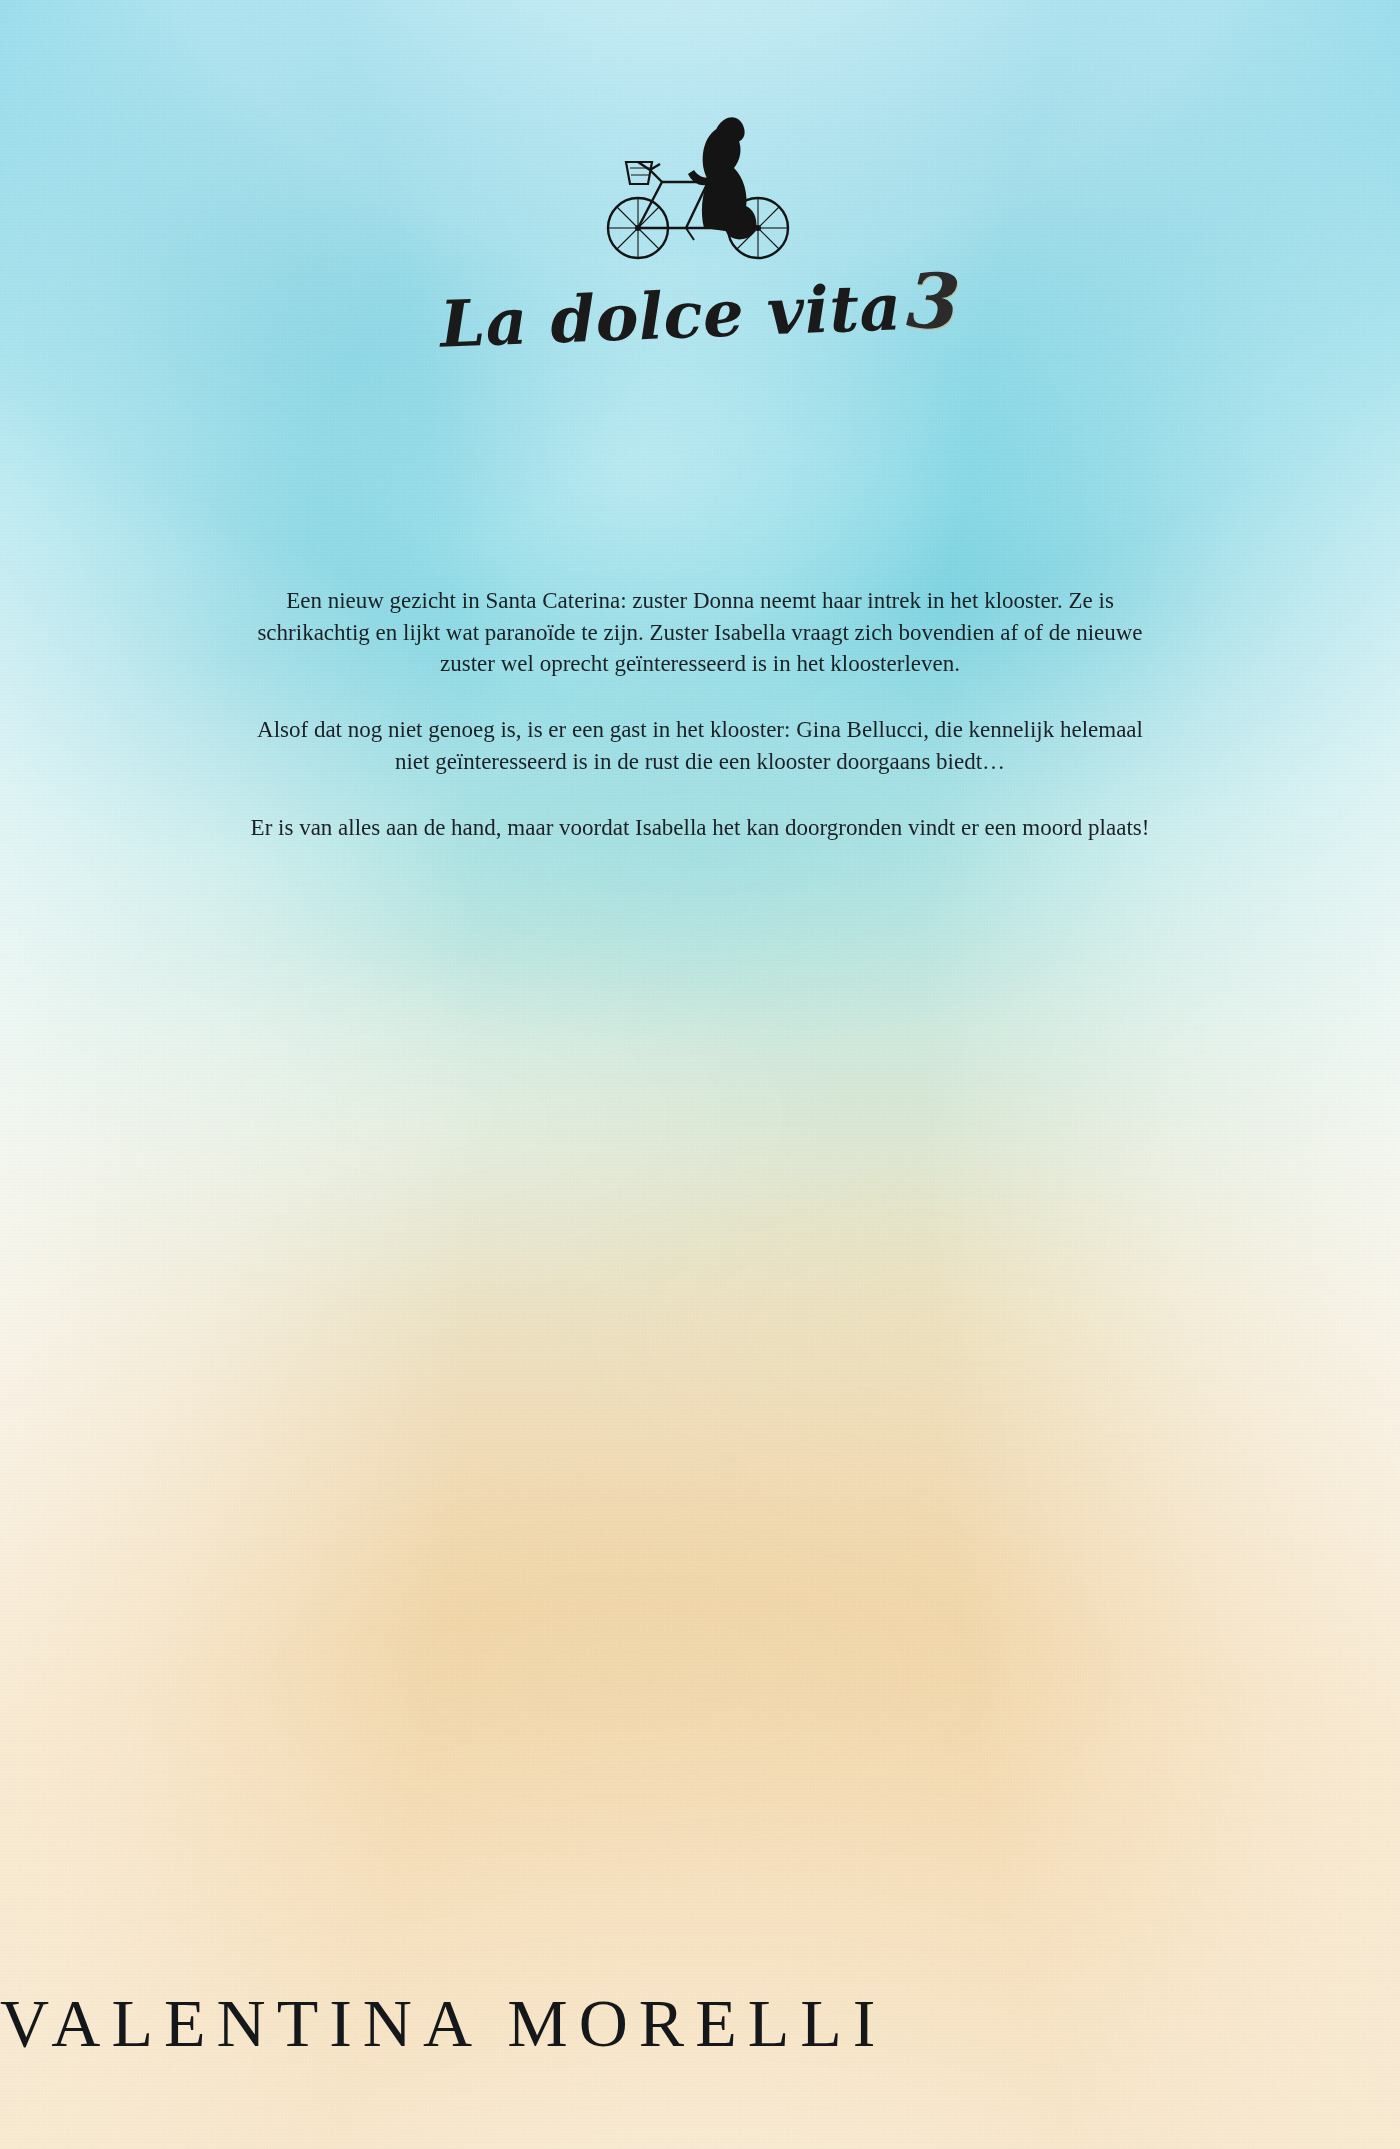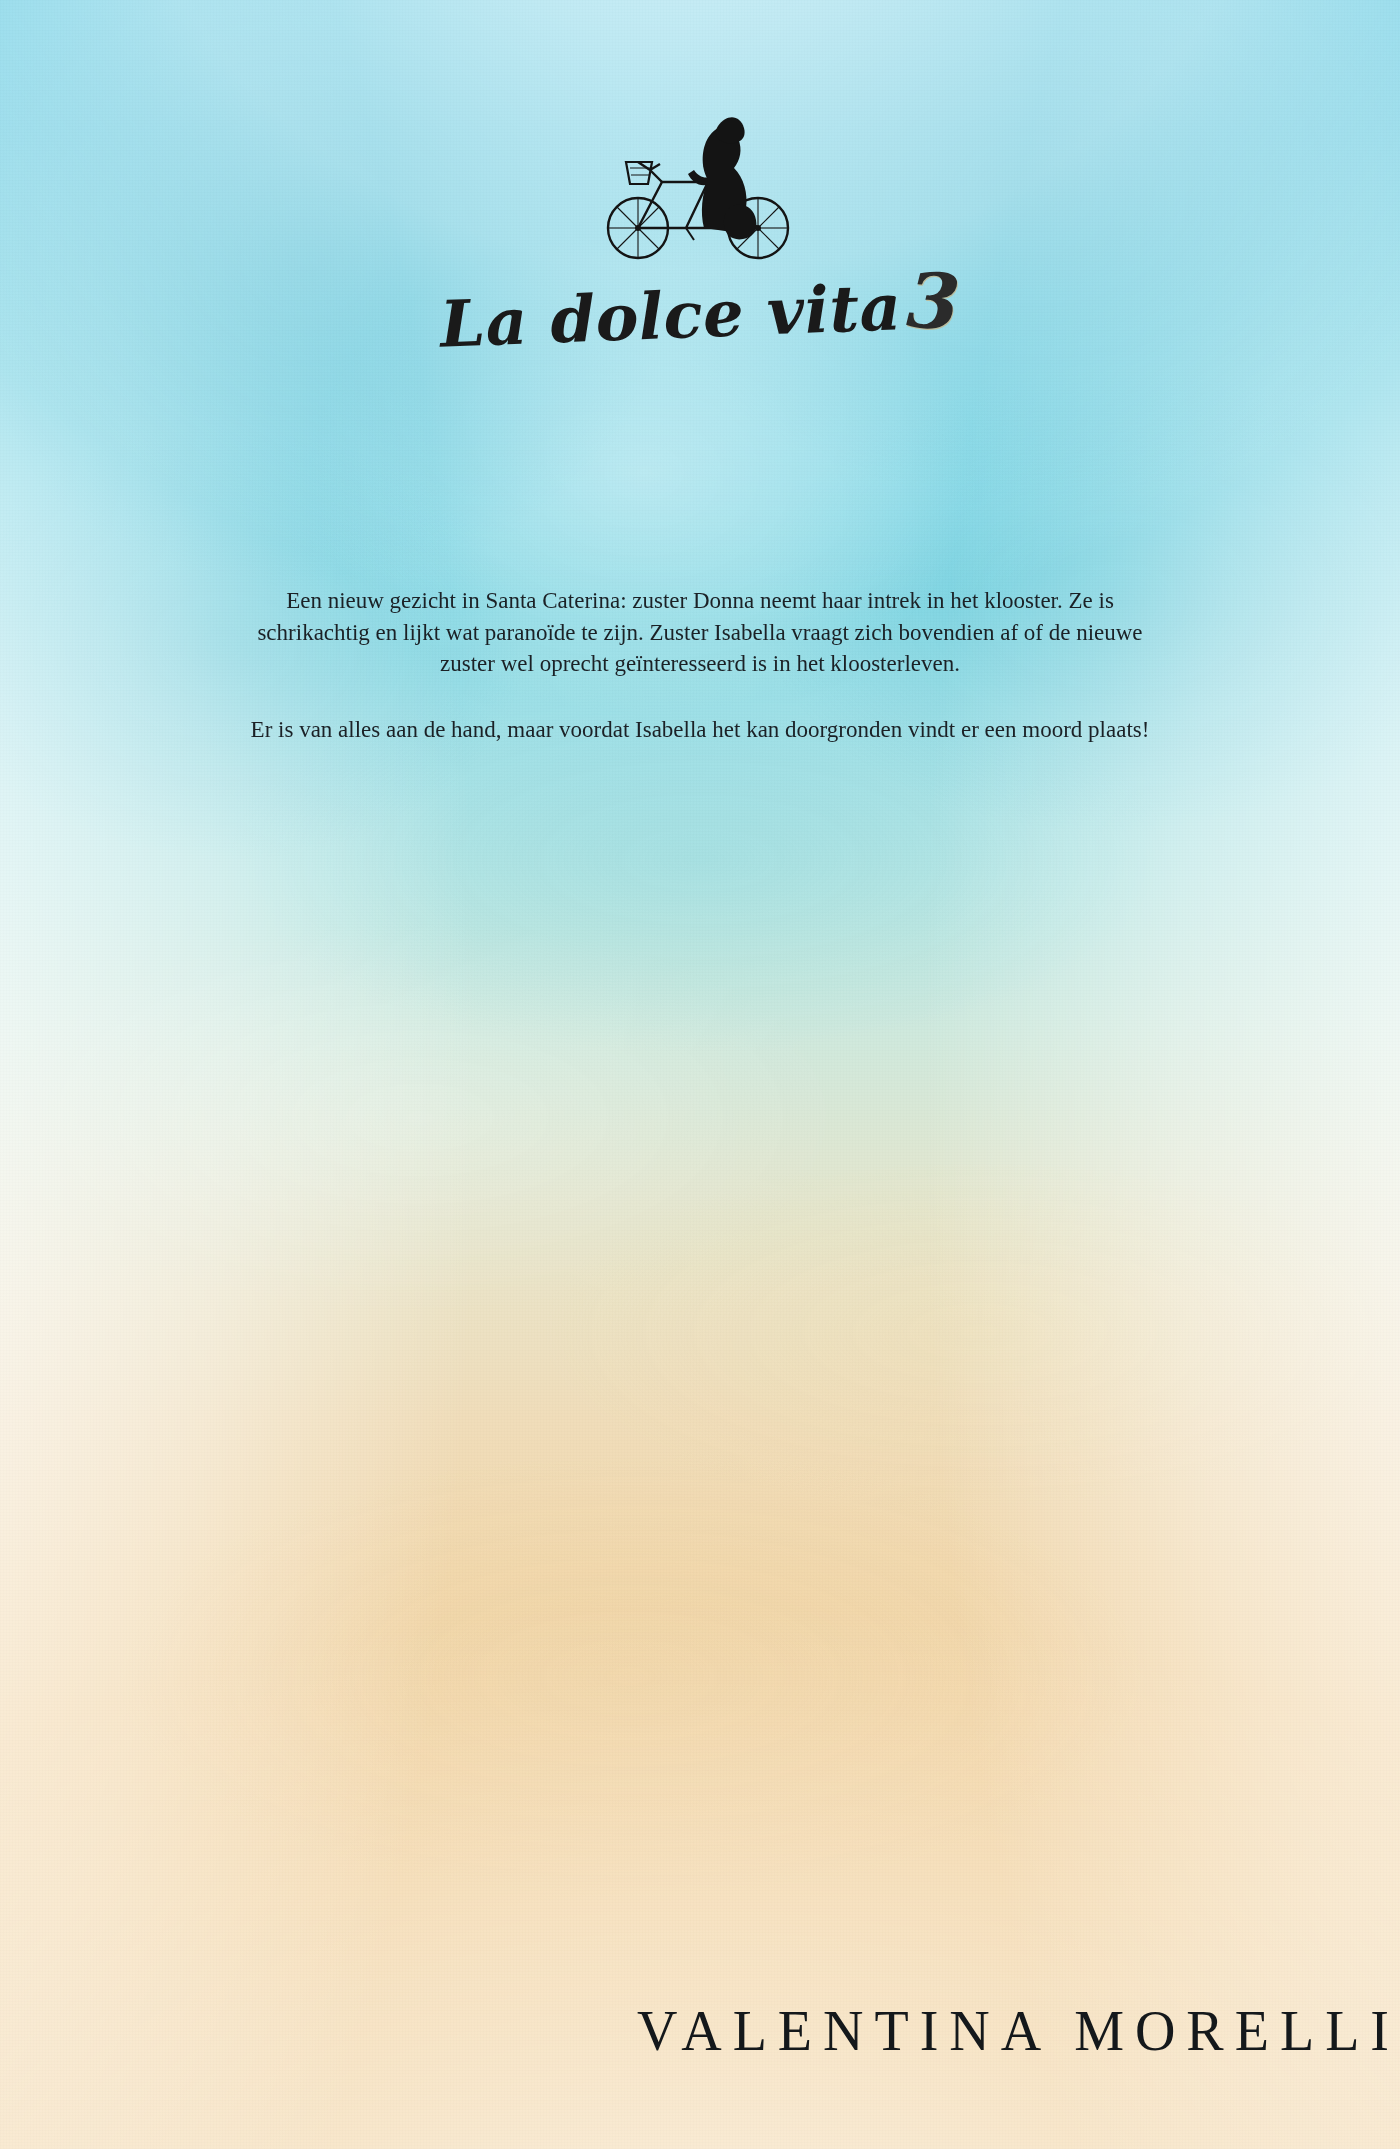--- a/index.html
+++ b/index.html
@@ -137,23 +137,23 @@
   .blurb p {
     margin: 0 0 34px 0;
   }
   .blurb p:last-child { margin-bottom: 0; }
 
   .author {
     position: absolute;
     bottom: 86px;
     left: 0;
     width: 100%;
-    text-align: right;
+    text-align: left;
     font-family: "Liberation Serif", serif;
-    font-size: 56px;
+    font-size: 68px;
     letter-spacing: 11px;
     color: #14181b;
     font-weight: 400;
   }
 </style>
 </head>
 <body>
 
 <div id="page">
 
@@ -215,19 +215,20 @@
         </g>
       </svg>
 
       <div class="series-title-row">
         <span class="series-title">La dolce vita</span><span class="series-number">3</span>
       </div>
     </div>
 
     <div class="blurb">
       <p>Een nieuw gezicht in Santa Caterina: zuster Donna neemt haar intrek in het klooster. Ze is schrikachtig en lijkt wat paranoïde te zijn. Zuster Isabella vraagt zich bovendien af of de nieuwe zuster wel oprecht geïnteresseerd is in het kloosterleven.</p>
+      <p>Alsof dat nog niet genoeg is, is er een gast in het klooster: Gina Bellucci, die kennelijk helemaal niet geïnteresseerd is in de rust die een klooster doorgaans biedt…</p>
       <p>Er is van alles aan de hand,  maar voordat Isabella het kan doorgronden vindt er een moord plaats!</p>
     </div>
 
     <div class="author">VALENTINA MORELLI</div>
 
   </div>
 </div>
 
 </body></html>

